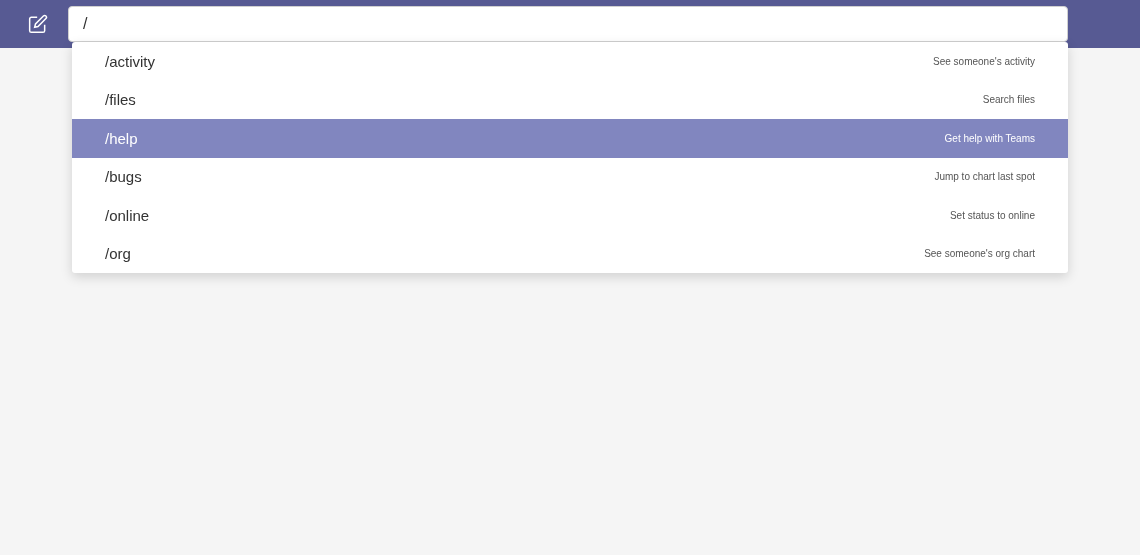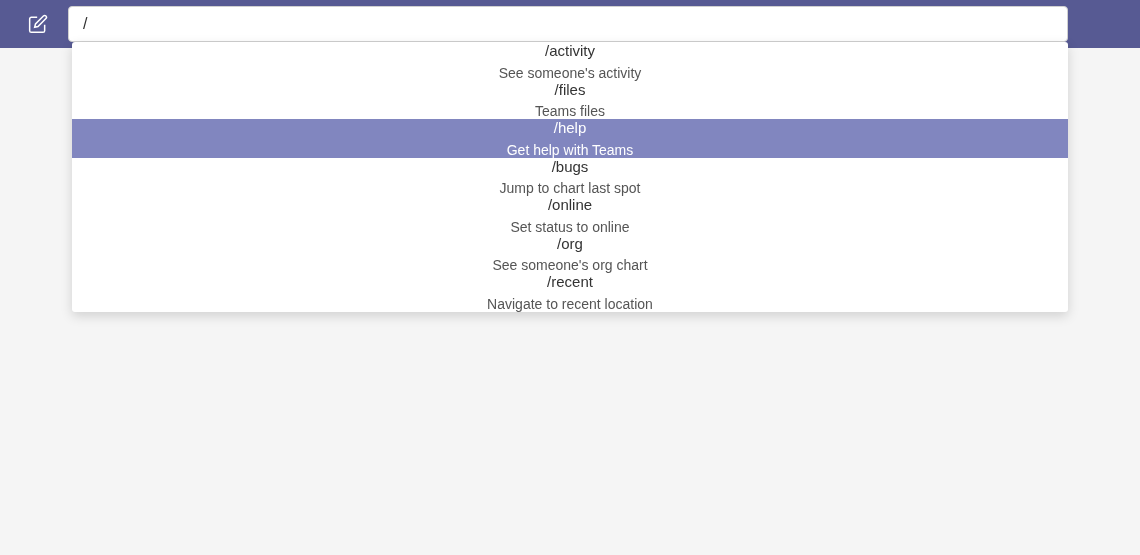--- a/index.html
+++ b/index.html
@@ -56,37 +56,36 @@
       box-shadow: 0 4px 12px rgba(0,0,0,0.15);
       overflow: hidden;
     }
     .dropdown-item {
       display: flex;
       justify-content: space-between;
       align-items: center;
       padding: 0 33px;
       height: 38.5px;
       cursor: pointer;
-      flex-direction: column;
     }
     .dropdown-item.selected {
       background: #8186bf;
       text-align: right;
     }
     .dropdown-item.selected .command-label,
     .dropdown-item.selected .command-desc {
       color: #ffffff;
     }
     .command-label {
       font-size: 15px;
       color: #333;
       font-weight: 400;
     }
     .command-desc {
-      font-size: 14px;
+      font-size: 10px;
       color: #555;
     }
   </style>
 </head>
 <body>
 
 <div class="header-bar">
   <div class="compose-icon">
     <svg width="20" height="20" viewBox="0 0 24 24" fill="none" stroke="currentColor" stroke-width="1.8">
       <path d="M11 4H4a2 2 0 0 0-2 2v14a2 2 0 0 0 2 2h14a2 2 0 0 0 2-2v-7"></path>
@@ -98,35 +97,31 @@
   </div>
 </div>
 
 <div class="dropdown">
   <div class="dropdown-item">
     <span class="command-label">/activity</span>
     <span class="command-desc">See someone's activity</span>
   </div>
   <div class="dropdown-item">
     <span class="command-label">/files</span>
-    <span class="command-desc">Teams files</span>
+    <span class="command-desc">Search files</span>
   </div>
   <div class="dropdown-item selected">
     <span class="command-label">/help</span>
     <span class="command-desc">Get help with Teams</span>
   </div>
   <div class="dropdown-item">
     <span class="command-label">/bugs</span>
     <span class="command-desc">Jump to chart last spot</span>
   </div>
   <div class="dropdown-item">
     <span class="command-label">/online</span>
     <span class="command-desc">Set status to online</span>
   </div>
   <div class="dropdown-item">
     <span class="command-label">/org</span>
     <span class="command-desc">See someone's org chart</span>
   </div>
-  <div class="dropdown-item">
-    <span class="command-label">/recent</span>
-    <span class="command-desc">Navigate to recent location</span>
-  </div>
 </div>
 
 </body></html>

